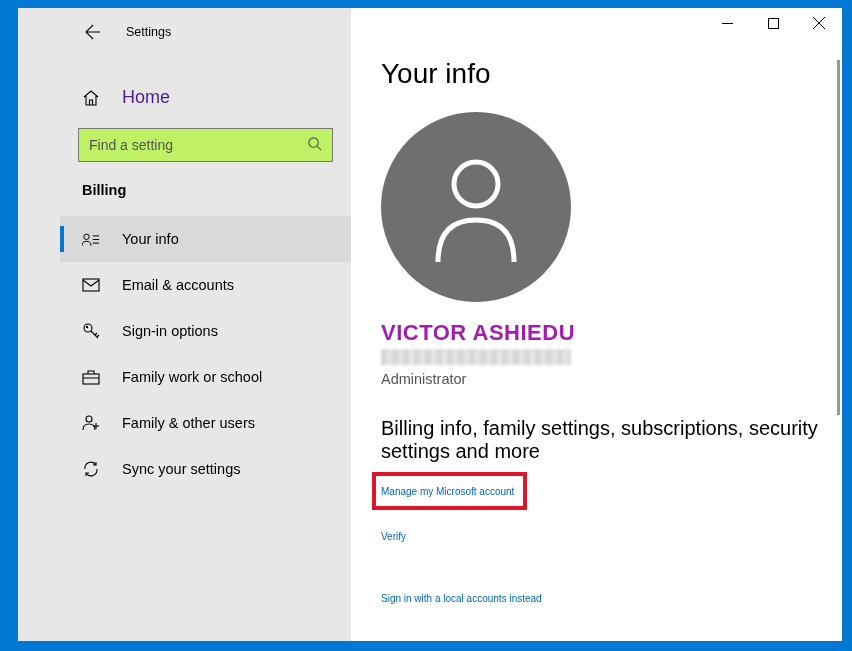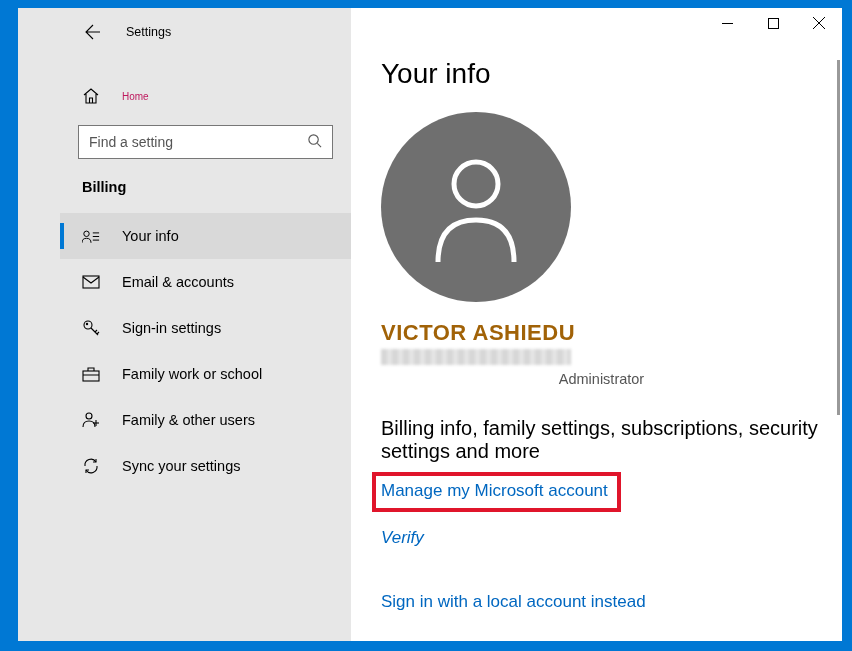--- a/index.html
+++ b/index.html
@@ -53,27 +53,27 @@
       cursor: pointer;
     }
     .home-row .icon {
       width: 20px;
       display: flex;
       align-items: center;
       justify-content: flex-start;
     }
     .home-row .label {
       margin-left: 20px;
-      font-size: 10px;
-      color: #be185d;
+      font-size: 18px;
+      color: #4c1d95;
     }
     .search-box {
       margin: 10px 18px 20px 18px;
       border: 1px solid #777;
-      background: #ffffff;
+      background: #bef264;
       height: 34px;
       display: flex;
       align-items: center;
       padding: 0 10px;
       gap: 24px;
     }
     .search-box input {
       flex: 1;
       border: none;
       background: transparent;
@@ -151,56 +151,55 @@
       background: #6f6f6f;
       display: flex;
       align-items: center;
       justify-content: center;
       margin-bottom: 18px;
     }
     .user-name {
       font-size: 22px;
       font-weight: 700;
       letter-spacing: 0.5px;
-      color: #a16207;
+      color: #a21caf;
       margin-bottom: 3px;
     }
     .blurred-email {
       width: 190px;
       height: 16px;
       background: repeating-linear-gradient(90deg, #d6d6d6 0, #d6d6d6 6px, #e5e5e5 6px, #e5e5e5 11px);
       filter: blur(1.5px);
       margin-bottom: 6px;
     }
     .role {
       font-size: 14.5px;
       color: #555;
       margin-bottom: 30px;
-      text-align: center;
     }
     .desc {
       font-size: 20px;
       color: #000;
       margin-bottom: 9px;
     }
     .link {
-      font-size: 17px;
+      font-size: 10px;
       color: #0067c0;
       cursor: pointer;
       display: inline-block;
     }
     .highlighted {
       border: 4px solid #e0152b;
       padding: 5px 9px 7px 5px;
       display: inline-block;
       margin-left: -9px;
       margin-bottom: 16px;
     }
     .section-gap { margin-bottom: 9px; }
-    .verify-block { margin-bottom: 44px; font-style: italic; }
+    .verify-block { margin-bottom: 44px; }
     .scrollbar {
       position: absolute;
       right: 2px;
       top: 52px;
       width: 3px;
       height: 355px;
       background: #999;
     }
   </style>
 </head>
@@ -263,21 +262,21 @@
     </div>
 
     <div class="nav-item">
       <span class="icon">
         <svg width="18" height="18" viewBox="0 0 18 18">
             <circle cx="6" cy="6" r="4" stroke="#000" stroke-width="1.1" fill="none"></circle>
             <circle cx="5" cy="5" r="1.2" fill="#000"></circle>
             <path d="M9 9 L16 16 M13 13 L15 11 M15 15 L17 13" stroke="#000" stroke-width="1.1" fill="none"></path>
           </svg>
       </span>
-      <span class="label">Sign-in settings</span>
+      <span class="label">Sign-in options</span>
     </div>
 
     <div class="nav-item">
       <span class="icon">
         <svg width="18" height="16" viewBox="0 0 18 16">
             <rect x="1" y="5" width="16" height="10" stroke="#000" stroke-width="1.1" fill="none"></rect>
             <path d="M6 5 V2 H12 V5 M1 9 H17" stroke="#000" stroke-width="1.1" fill="none"></path>
           </svg>
       </span>
       <span class="label">Family work or school</span>
@@ -342,19 +341,19 @@
     <div class="desc section-gap">Billing info, family settings, subscriptions, security settings and more</div>
     <div class="highlighted">
       <span class="link">Manage my Microsoft account</span>
     </div>
 
     <div class="verify-block">
       <span class="link">Verify</span>
     </div>
 
     <div>
-      <span class="link">Sign in with a local account instead</span>
+      <span class="link">Sign in with a local accounts instead</span>
     </div>
 
     <div class="scrollbar"></div>
   </div>
 
 </div>
 
 </body></html>

